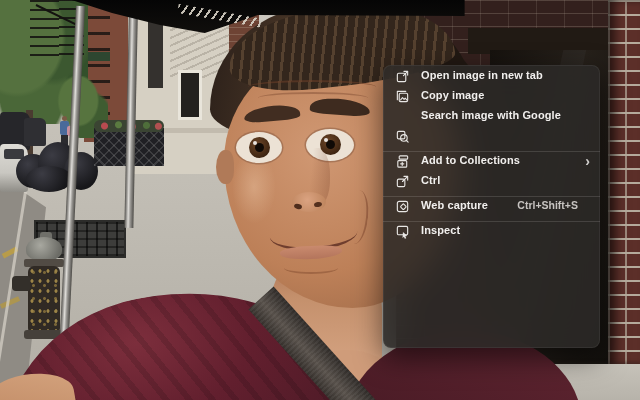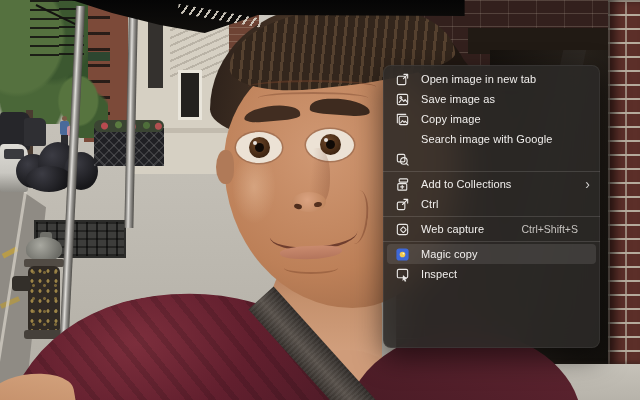--- a/index.html
+++ b/index.html
@@ -182,22 +182,22 @@
   .awning-trim{left:178px;top:4px;width:84px;height:9px;transform:rotate(10deg);transform-origin:left center;
     background:repeating-linear-gradient(115deg,#d9d3c7 0 2px,transparent 2px 7px);opacity:.9;}
 
   
   .menu{left:383px;top:65px;width:217px;height:283px;z-index:50;border-radius:8px;
     background:rgba(43,41,39,.88);backdrop-filter:blur(16px) saturate(1.1);
     -webkit-backdrop-filter:blur(16px) saturate(1.1);
     box-shadow:0 10px 28px rgba(0,0,0,.55),inset 0 0 0 1px rgba(255,255,255,.06);
     padding:4px 0;}
   .menu *{position:static;}
-  .menu-item{display:flex;align-items:center;height:20px;padding:0 10px 0 12px;
-    color:#f1efed;font-size:11px;cursor:default;white-space:nowrap;}
+  .menu-item{display:flex;height:20px;padding:0 10px 0 12px;
+    color:#f1efed;font-size:11px;cursor:default;white-space:nowrap;font-weight:bold;}
   .menu-item.highlighted{background:rgba(255,255,255,.10);border-radius:4px;
     margin:0 4px;padding:0 6px 0 8px;}
   .mi-icon{width:15px;height:15px;margin-right:11px;flex:none;display:flex;align-items:center;justify-content:center;}
   .mi-icon svg{width:15px;height:15px;display:block;}
   .mi-label{flex:1;letter-spacing:.1px;}
   .mi-shortcut{color:#c7c4c1;font-size:10.5px;padding-right:12px;}
   .mi-chevron{color:#d2d0ce;font-size:14px;line-height:1;}
   .menu-sep{height:1px;background:rgba(255,255,255,.13);margin:2px 0;}
 </style>
 </head>
@@ -305,30 +305,20 @@
             <rect x="2.5" y="4.5" width="9" height="9" rx="1.5" fill="none" stroke="#e9e7e5" stroke-width="1.2" stroke-linecap="round" stroke-linejoin="round"></rect>
             <path d="M9.5 2.5h4v4" fill="none" stroke="#e9e7e5" stroke-width="1.2" stroke-linecap="round" stroke-linejoin="round"></path>
             <path d="M13.3 2.7L9 7" fill="none" stroke="#e9e7e5" stroke-width="1.2" stroke-linecap="round" stroke-linejoin="round"></path>
           </svg>
         </span>
         <span class="mi-label">Open image in new tab</span>
       </div>
       <div class="menu-item">
         <span class="mi-icon">
           <svg viewBox="0 0 16 16">
-            <rect x="2.5" y="2.5" width="11" height="11" rx="1.5" fill="none" stroke="#e9e7e5" stroke-width="1.2" stroke-linecap="round" stroke-linejoin="round"></rect>
-            <path d="M4.5 11l2.8-3.3 2 2.2 1.5-1.7 2.2 2.6" fill="none" stroke="#e9e7e5" stroke-width="1.2" stroke-linecap="round" stroke-linejoin="round"></path>
-            <circle cx="6.2" cy="5.8" r="1" fill="none" stroke="#e9e7e5" stroke-width="1.2" stroke-linecap="round" stroke-linejoin="round"></circle>
-          </svg>
-        </span>
-        <span class="mi-label">Save image as</span>
-      </div>
-      <div class="menu-item">
-        <span class="mi-icon">
-          <svg viewBox="0 0 16 16">
             <path d="M11.5 2.5h-9v9" fill="none" stroke="#e9e7e5" stroke-width="1.2" stroke-linecap="round" stroke-linejoin="round"></path>
             <rect x="4.5" y="4.5" width="9" height="9" rx="1.5" fill="none" stroke="#e9e7e5" stroke-width="1.2" stroke-linecap="round" stroke-linejoin="round"></rect>
             <path d="M6 11.5l2-2.3 1.7 1.9 1.2-1.4 1.6 1.8" fill="none" stroke="#e9e7e5" stroke-width="1.2" stroke-linecap="round" stroke-linejoin="round"></path>
           </svg>
         </span>
         <span class="mi-label">Copy image</span>
       </div>
       <div class="menu-item">
         <span class="mi-icon"></span>
         <span class="mi-label">Search image with Google</span>
@@ -369,30 +359,20 @@
         <span class="mi-icon">
           <svg viewBox="0 0 16 16">
             <rect x="2.5" y="2.5" width="11" height="11" rx="2" fill="none" stroke="#e9e7e5" stroke-width="1.2" stroke-linecap="round" stroke-linejoin="round"></rect>
             <rect x="6.6" y="5.9" width="4.6" height="4.6" rx="1" transform="rotate(45 8.9 8.2)" fill="none" stroke="#e9e7e5" stroke-width="1.2" stroke-linecap="round" stroke-linejoin="round"></rect>
           </svg>
         </span>
         <span class="mi-label">Web capture</span>
         <span class="mi-shortcut">Ctrl+Shift+S</span>
       </div>
       <div class="menu-sep"></div>
-      <div class="menu-item highlighted">
-        <span class="mi-icon">
-          <svg viewBox="0 0 16 16">
-            <rect x="1.5" y="1.5" width="13" height="13" rx="3" fill="#3e68d8"></rect>
-            <circle cx="8" cy="8" r="3" fill="#f2c94c"></circle>
-            <circle cx="9" cy="7" r="1" fill="#fdf2d0"></circle>
-          </svg>
-        </span>
-        <span class="mi-label">Magic copy</span>
-      </div>
       <div class="menu-item">
         <span class="mi-icon">
           <svg viewBox="0 0 16 16">
             <rect x="2.5" y="2.5" width="11" height="9" rx="1.5" fill="none" stroke="#e9e7e5" stroke-width="1.2" stroke-linecap="round" stroke-linejoin="round"></rect>
             <path d="M8.5 8.5l4.6 4.2-2.1.3 1 2.1-1.5.7-1-2.2-1.5 1.4z" fill="#e9e7e5"></path>
           </svg>
         </span>
         <span class="mi-label">Inspect</span>
       </div>
     </div>

